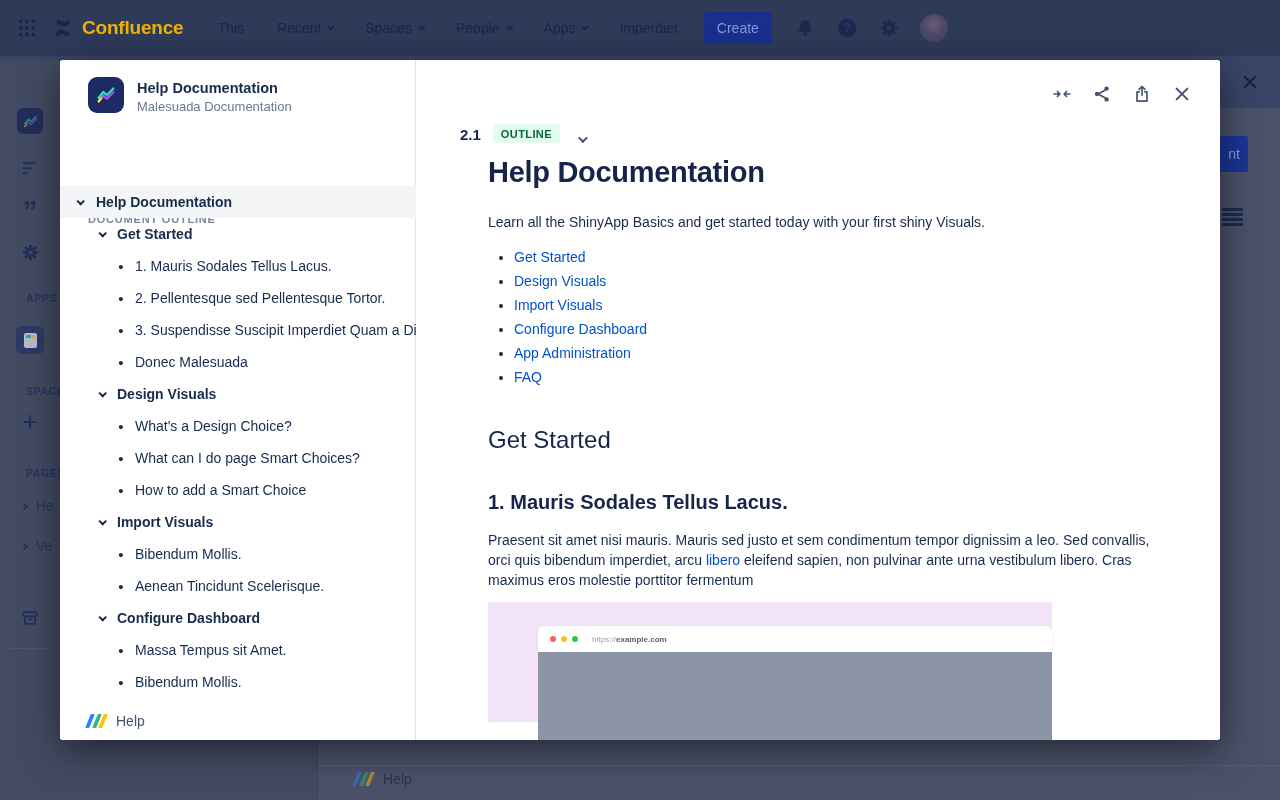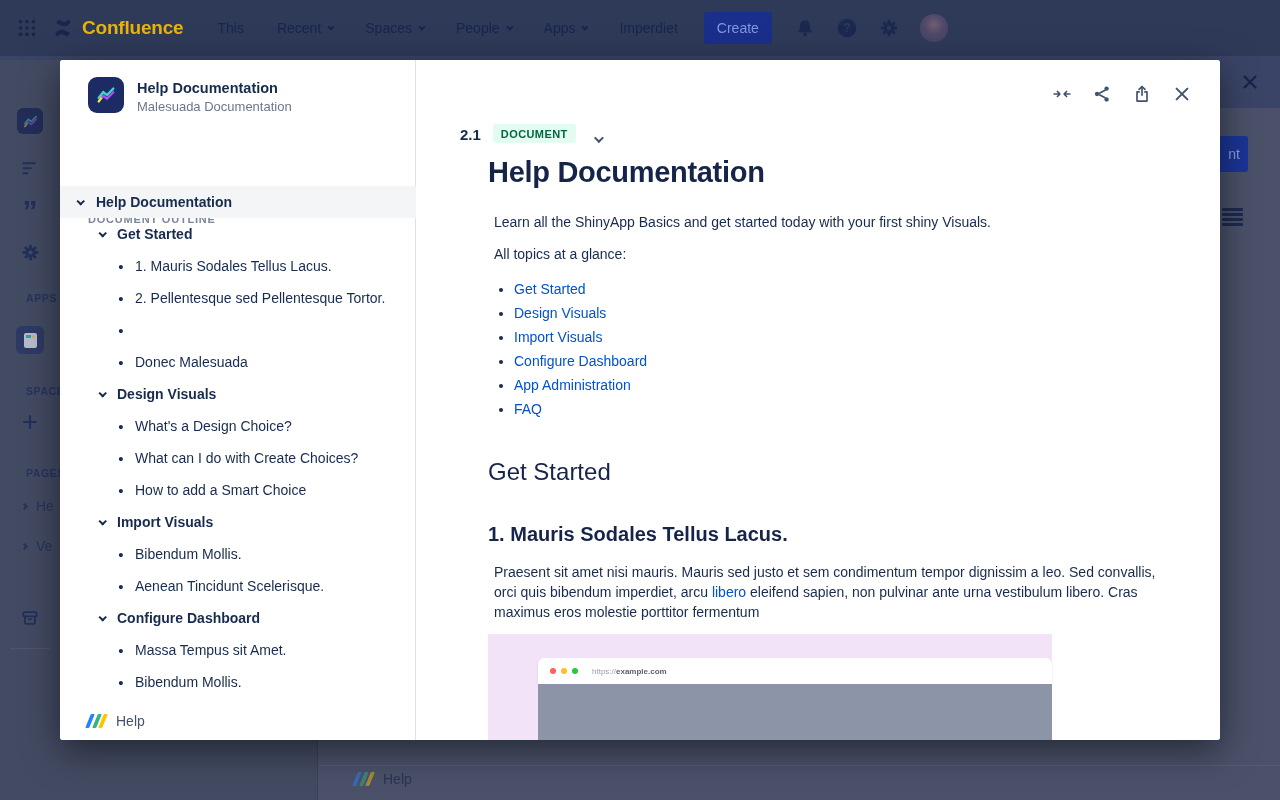--- a/index.html
+++ b/index.html
@@ -77,21 +77,21 @@
   .version-row{position:absolute;left:43px;top:24px;display:flex;align-items:flex-end;gap:12px;margin-top:40px;}
   .version-num{font-size:15px;font-weight:700;color:#172B4D;}
   .status-badge{background:#E3FCEF;color:#006644;font-size:11px;font-weight:700;letter-spacing:0.4px;
                 padding:4px 8px 3px;border-radius:3px;}
   .version-chev{width:7px;height:7px;border-right:2px solid #42526E;border-bottom:2px solid #42526E;transform:rotate(45deg) translateY(-2px);margin-left:6px;cursor:pointer;}
   .rp-icons{position:absolute;right:28px;top:24px;display:flex;align-items:center;gap:20px;color:#42526E;}
   .rp-icons .icbtn{width:20px;height:20px;cursor:pointer;display:flex;align-items:center;justify-content:center;}
 
   .doc{position:absolute;left:71px;top:0;width:685px;}
   .doc h1{font-size:29px;font-weight:700;color:#17244A;margin:96px 0 0;letter-spacing:-0.3px;}
-  .doc p{font-size:14px;line-height:20px;margin:6px;color:#172B4D;}
+  .doc p{font-size:14px;line-height:20px;margin:0;color:#172B4D;}
   .doc .intro{margin-top:23px;}
   .doc .glance{margin-top:12px;}
   .topics{margin:13px 0 0;padding:0 0 0 26px;}
   .topics li{font-size:14px;line-height:24px;color:#172B4D;}
   .topics a{color:#0052CC;text-decoration:none;cursor:pointer;}
   .doc h2{font-size:24px;font-weight:500;color:#17244A;margin:37px 0 0;}
   .doc .sec2text{margin-top:17px;}
   .doc h3{font-size:20px;font-weight:600;color:#17244A;margin:37px 0 0;}
   .doc .bodypara{margin-top:16px;}
   .doc .bodypara a{color:#0052CC;text-decoration:none;cursor:pointer;}
@@ -312,38 +312,39 @@
           <div class="o-row lvl2">
             <span class="marker bullet">•</span>
             <span>1. Mauris Sodales Tellus Lacus.</span>
           </div>
           <div class="o-row lvl2">
             <span class="marker bullet">•</span>
             <span>2. Pellentesque sed Pellentesque Tortor.</span>
           </div>
           <div class="o-row lvl2">
             <span class="marker bullet">•</span>
+            <span>3. Suspendisse Suscipit Imperdiet Quam a Di</span>
           </div>
           <div class="o-row lvl2">
             <span class="marker bullet">•</span>
             <span>Donec Malesuada</span>
           </div>
           <div class="o-row lvl1 b">
             <span class="marker">
               <span class="o-chev"></span>
             </span>
             <span>Design Visuals</span>
           </div>
           <div class="o-row lvl2">
             <span class="marker bullet">•</span>
             <span>What's a Design Choice?</span>
           </div>
           <div class="o-row lvl2">
             <span class="marker bullet">•</span>
-            <span>What can I do with Create Choices?</span>
+            <span>What can I do page Smart Choices?</span>
           </div>
           <div class="o-row lvl2">
             <span class="marker bullet">•</span>
             <span>How to add a Smart Choice</span>
           </div>
           <div class="o-row lvl1 b">
             <span class="marker">
               <span class="o-chev"></span>
             </span>
             <span>Import Visuals</span>
@@ -377,21 +378,21 @@
             <i class="s2"></i>
             <i class="s3"></i>
           </span>
         <span>Help</span>
       </div>
     </div>
 
     <div class="right-panel">
       <div class="version-row">
         <span class="version-num">2.1</span>
-        <span class="status-badge">DOCUMENT</span>
+        <span class="status-badge">OUTLINE</span>
         <span class="version-chev"></span>
       </div>
 
       <div class="rp-icons">
         <span class="icbtn">
           <svg width="20" height="20" viewBox="0 0 24 24" fill="none" stroke="#42526E" stroke-width="2" stroke-linecap="round" stroke-linejoin="round">
             <path d="M2.5 12h7M6.5 9l3 3-3 3"></path>
               <path d="M21.5 12h-7M17.5 9l-3 3 3 3"></path>
           </svg>
         </span>
@@ -413,21 +414,20 @@
         <span class="icbtn">
           <svg width="18" height="18" viewBox="0 0 20 20" stroke="#42526E" stroke-width="2.2" fill="none" stroke-linecap="round">
               <path d="M4 4l12 12M16 4L4 16"></path>
             </svg>
         </span>
       </div>
 
       <div class="doc">
         <h1>Help Documentation</h1>
         <p class="intro">Learn all the ShinyApp Basics and get started today with your first shiny Visuals.</p>
-        <p class="glance">All topics at a glance:</p>
         <ul class="topics">
             <li><a>Get Started</a></li>
             <li><a>Design Visuals</a></li>
             <li><a>Import Visuals</a></li>
             <li><a>Configure Dashboard</a></li>
             <li><a>App Administration</a></li>
             <li><a>FAQ</a></li>
           </ul>
         <h2>Get Started</h2>
         <h3>1. Mauris Sodales Tellus Lacus.</h3>

